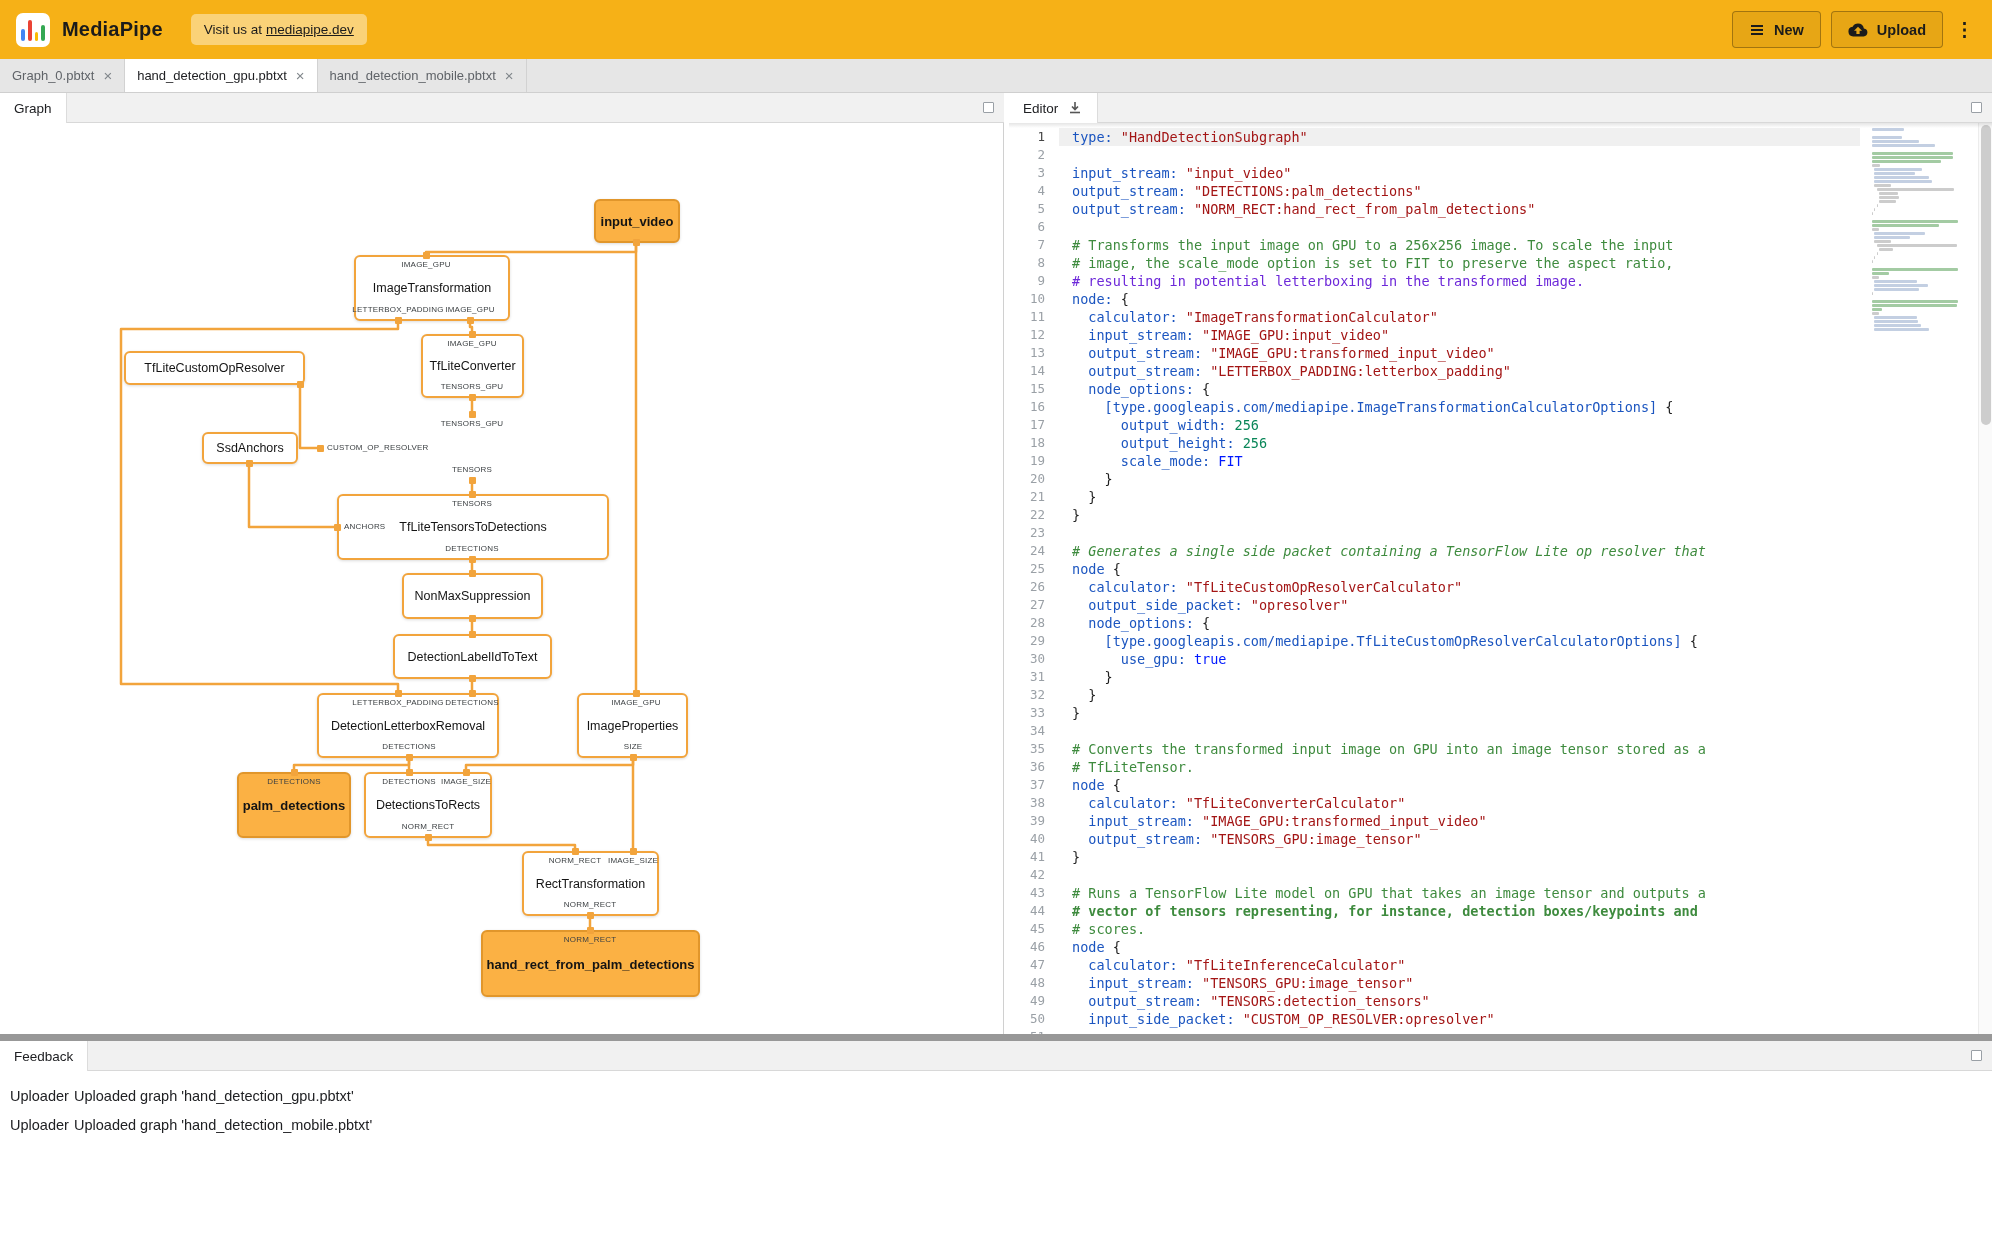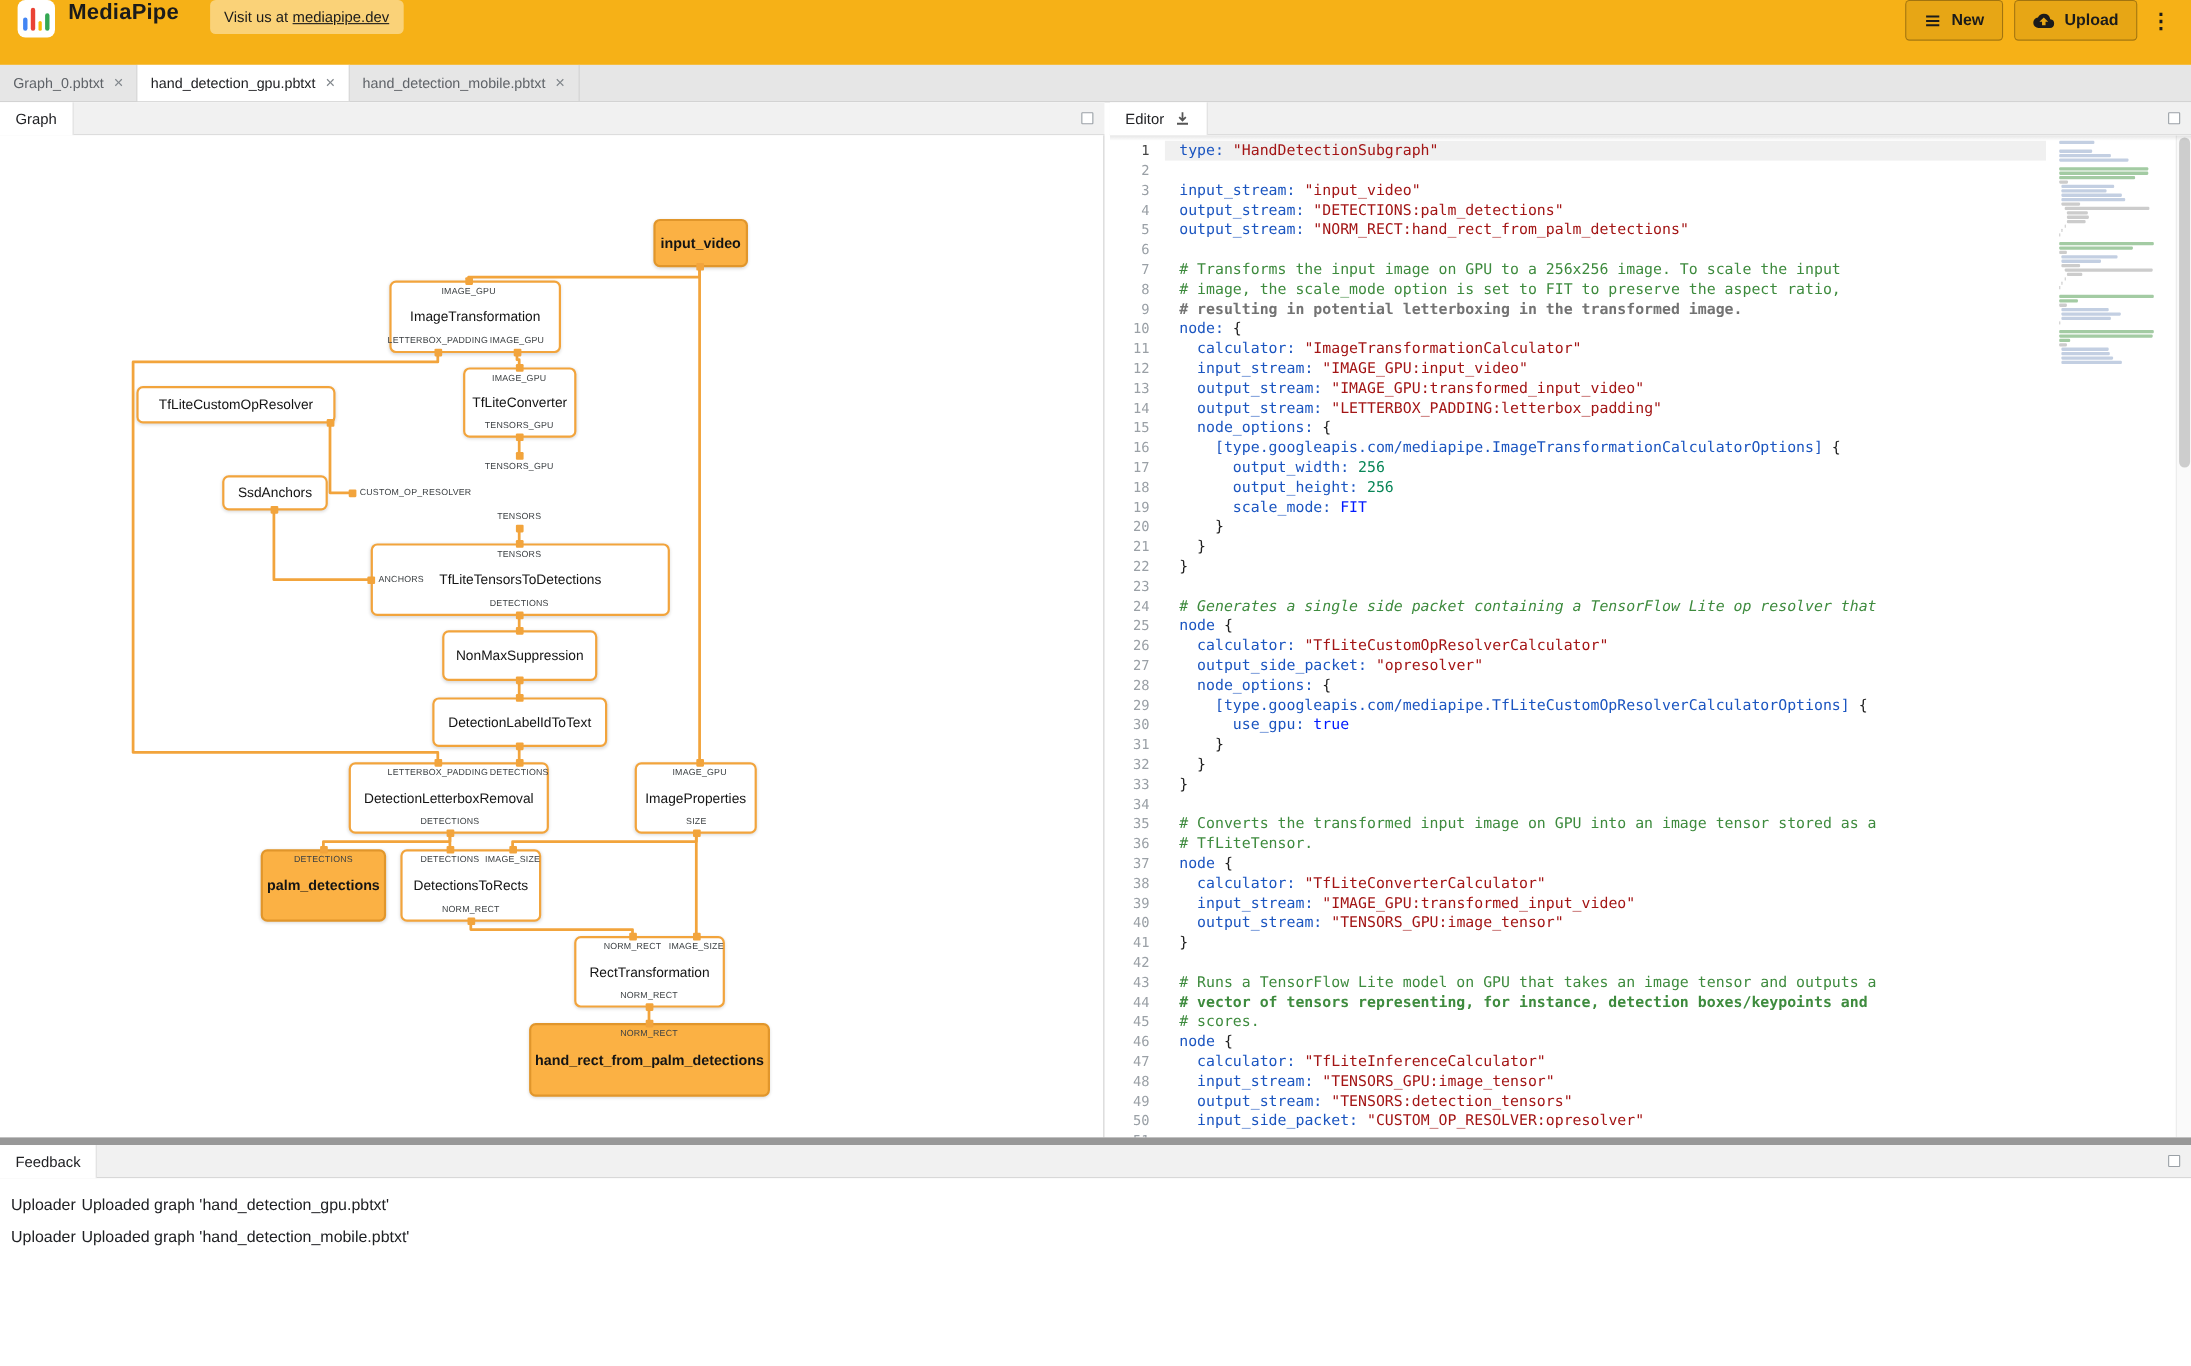--- a/index.html
+++ b/index.html
@@ -1,21 +1,21 @@
 <!DOCTYPE html>
 <html><head>
 <meta charset="utf-8">
 <style>
   * { box-sizing: border-box; margin: 0; padding: 0; }
   html,body { width:1992px; height:1242px; overflow:hidden; background:#fff;
     font-family:"Liberation Sans", sans-serif; color:#202124; }
 
   
   .header { position:absolute; left:0; top:0; width:1992px; height:59px;
-    background:#F6B117; display:flex; align-items:flex-start; padding:0 16px; }
+    background:#F6B117; display:flex; align-items:center; padding:0 16px; }
   .logo { width:34px; height:34px; background:#fff; border-radius:7px;
     display:flex; align-items:flex-end; justify-content:center; gap:3px; padding:6px 5px; }
   .logo i { display:block; width:4px; border-radius:2px; }
   .app-title { font-size:20px; font-weight:700; color:#1b1b1b; margin-left:12px; letter-spacing:.2px; }
   .visit-chip { margin-left:28px; background:rgba(255,255,255,.42); border-radius:5px;
     padding:8px 13px; font-size:13.5px; color:#1b1b1b; display:flex; gap:4px; }
   .visit-chip .link { text-decoration:underline; cursor:pointer; }
   .header-right { margin-left:auto; display:flex; align-items:center; gap:10px; }
   .hbtn { height:37px; display:flex; align-items:center; gap:9px; padding:0 16px;
     background:rgba(0,0,0,.06); border:1px solid rgba(0,0,0,.30); border-radius:4px;
@@ -324,21 +324,21 @@
       </div>
     <div class="code">
         <div class="cline active"><span style="color: rgb(27, 85, 192);">type:</span><span style="color: rgb(31, 31, 31);"> </span><span style="color: rgb(163, 21, 21);">"HandDetectionSubgraph"</span></div>
         <div class="cline"></div>
         <div class="cline"><span style="color: rgb(27, 85, 192);">input_stream:</span><span style="color: rgb(31, 31, 31);"> </span><span style="color: rgb(163, 21, 21);">"input_video"</span></div>
         <div class="cline"><span style="color: rgb(27, 85, 192);">output_stream:</span><span style="color: rgb(31, 31, 31);"> </span><span style="color: rgb(163, 21, 21);">"DETECTIONS:palm_detections"</span></div>
         <div class="cline"><span style="color: rgb(27, 85, 192);">output_stream:</span><span style="color: rgb(31, 31, 31);"> </span><span style="color: rgb(163, 21, 21);">"NORM_RECT:hand_rect_from_palm_detections"</span></div>
         <div class="cline"></div>
         <div class="cline"><span style="color: rgb(62, 139, 62);"># Transforms the input image on GPU to a 256x256 image. To scale the input</span></div>
         <div class="cline"><span style="color: rgb(62, 139, 62);"># image, the scale_mode option is set to FIT to preserve the aspect ratio,</span></div>
-        <div class="cline"><span style="color: #737373; font-weight: bold;"># resulting in potential letterboxing in the transformed image.</span></div>
+        <div class="cline"><span style="color: #6d28d9;"># resulting in potential letterboxing in the transformed image.</span></div>
         <div class="cline"><span style="color: rgb(27, 85, 192);">node:</span><span style="color: rgb(31, 31, 31);"> {</span></div>
         <div class="cline"><span style="color: rgb(31, 31, 31);">  </span><span style="color: rgb(27, 85, 192);">calculator:</span><span style="color: rgb(31, 31, 31);"> </span><span style="color: rgb(163, 21, 21);">"ImageTransformationCalculator"</span></div>
         <div class="cline"><span style="color: rgb(31, 31, 31);">  </span><span style="color: rgb(27, 85, 192);">input_stream:</span><span style="color: rgb(31, 31, 31);"> </span><span style="color: rgb(163, 21, 21);">"IMAGE_GPU:input_video"</span></div>
         <div class="cline"><span style="color: rgb(31, 31, 31);">  </span><span style="color: rgb(27, 85, 192);">output_stream:</span><span style="color: rgb(31, 31, 31);"> </span><span style="color: rgb(163, 21, 21);">"IMAGE_GPU:transformed_input_video"</span></div>
         <div class="cline"><span style="color: rgb(31, 31, 31);">  </span><span style="color: rgb(27, 85, 192);">output_stream:</span><span style="color: rgb(31, 31, 31);"> </span><span style="color: rgb(163, 21, 21);">"LETTERBOX_PADDING:letterbox_padding"</span></div>
         <div class="cline"><span style="color: rgb(31, 31, 31);">  </span><span style="color: rgb(27, 85, 192);">node_options:</span><span style="color: rgb(31, 31, 31);"> {</span></div>
         <div class="cline"><span style="color: rgb(31, 31, 31);">    </span><span style="color: rgb(27, 85, 192);">[type.googleapis.com/mediapipe.ImageTransformationCalculatorOptions]</span><span style="color: rgb(31, 31, 31);"> {</span></div>
         <div class="cline"><span style="color: rgb(31, 31, 31);">      </span><span style="color: rgb(27, 85, 192);">output_width:</span><span style="color: rgb(31, 31, 31);"> </span><span style="color: rgb(9, 134, 88);">256</span></div>
         <div class="cline"><span style="color: rgb(31, 31, 31);">      </span><span style="color: rgb(27, 85, 192);">output_height:</span><span style="color: rgb(31, 31, 31);"> </span><span style="color: rgb(9, 134, 88);">256</span></div>
         <div class="cline"><span style="color: rgb(31, 31, 31);">      </span><span style="color: rgb(27, 85, 192);">scale_mode:</span><span style="color: rgb(31, 31, 31);"> </span><span style="color: rgb(0, 25, 255);">FIT</span></div>

